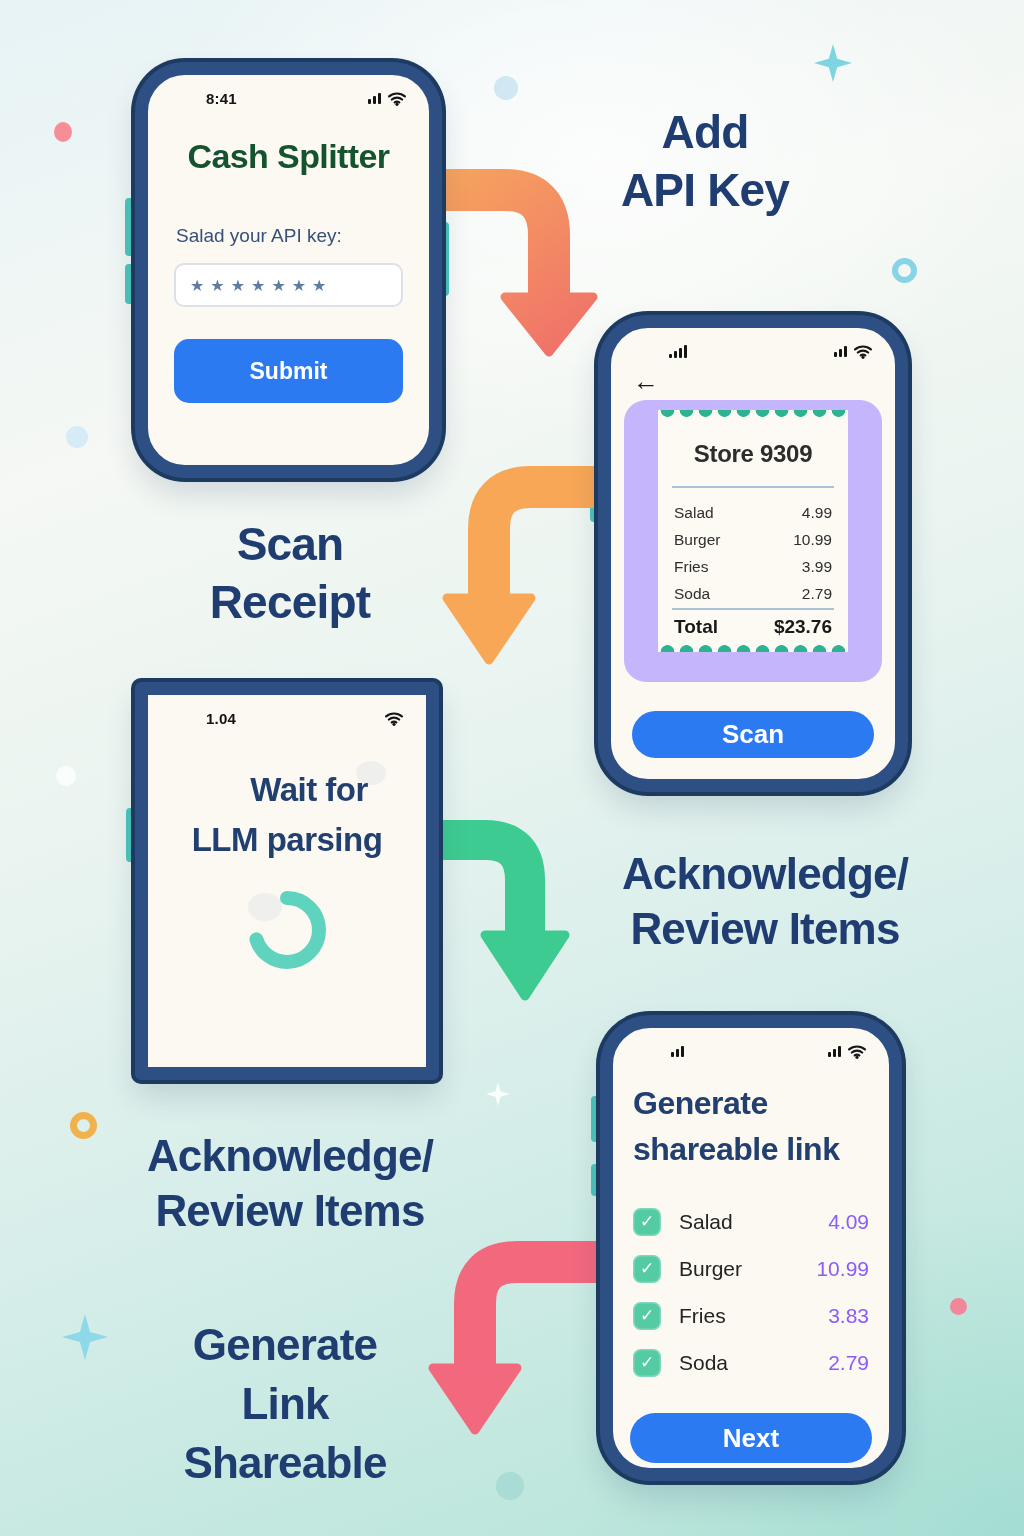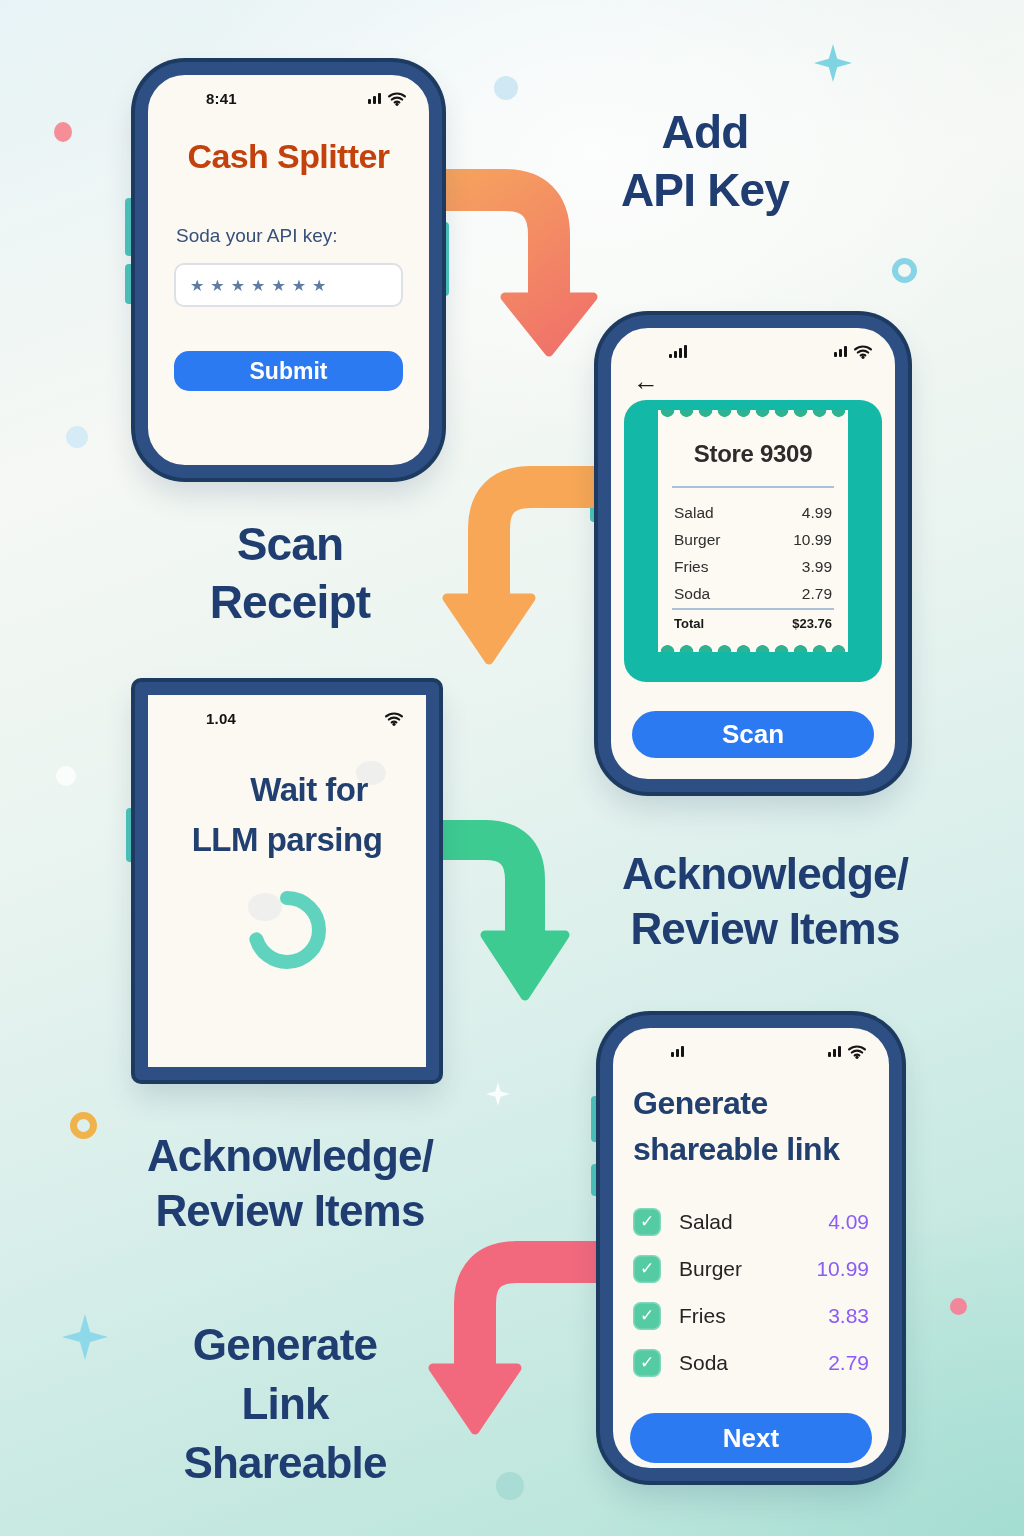--- a/index.html
+++ b/index.html
@@ -36,40 +36,40 @@
   .sig3 i:nth-child(1){height:5px;} .sig3 i:nth-child(2){height:8px;} .sig3 i:nth-child(3){height:11px;}
   .sig4 i:nth-child(1){height:4px;} .sig4 i:nth-child(2){height:7px;} .sig4 i:nth-child(3){height:10px;} .sig4 i:nth-child(4){height:13px;}
   .btn-primary {
     position:absolute; background:#2b7af2; color:#ffffff; font-weight:800;
     display:flex; align-items:center; justify-content:center; cursor:pointer;
   }
   
   .step-label { position:absolute; z-index:3; color:#203d72; font-weight:800; text-align:center; line-height:1.26; letter-spacing:-0.8px; }
   .step-label span { display:block; }
   
-  .p1-title { position:absolute; top:62px; width:100%; text-align:center; font-size:34px; font-weight:800; color:#c2410c; letter-spacing:-0.6px; }
+  .p1-title { position:absolute; top:62px; width:100%; text-align:center; font-size:34px; font-weight:800; color:#14532d; letter-spacing:-0.6px; }
   .p1-label { position:absolute; top:150px; left:28px; font-size:19px; color:#36507a; font-weight:500; }
   .p1-input { position:absolute; top:188px; left:26px; right:26px; height:44px; box-sizing:border-box; background:#ffffff; border:2px solid #dbe1e7; border-radius:10px; display:flex; align-items:center; padding-left:14px; }
   .p1-stars { font-size:16px; letter-spacing:6px; color:#5d7ba3; line-height:1; padding-top:2px; }
-  .p1-submit { top:276px; left:26px; right:26px; height:40px; border-radius:15px; font-size:23px; }
+  .p1-submit { top:264px; left:26px; right:26px; height:64px; border-radius:15px; font-size:23px; }
   
   .p2-back { position:absolute; top:40px; left:22px; font-size:26px; color:#1b1b1b; line-height:1; cursor:pointer; }
-  .p2-card { position:absolute; top:72px; left:13px; width:258px; height:282px; background:#14b8a6; border-radius:22px; }
+  .p2-card { position:absolute; top:72px; left:13px; width:258px; height:282px; background:#c4b5fd; border-radius:22px; }
   .p2-paper { position:absolute; top:10px; left:34px; width:190px; height:242px; background:#fdfaf4; }
   .p2-paper .edge-top { position:absolute; top:0; left:0; right:0; height:9px;
     background-image:radial-gradient(circle at 9.5px 0px, #2db392 0 6.5px, rgba(45,179,146,0) 7.2px);
     background-size:19px 9px; background-repeat:repeat-x; }
   .p2-paper .edge-bottom { position:absolute; bottom:0; left:0; right:0; height:9px;
     background-image:radial-gradient(circle at 9.5px 9px, #2db392 0 6.5px, rgba(45,179,146,0) 7.2px);
     background-size:19px 9px; background-repeat:repeat-x; }
   .p2-store { position:absolute; top:30px; width:100%; text-align:center; font-size:24px; font-weight:600; color:#2c2c2c; letter-spacing:-0.3px; }
   .p2-divider { position:absolute; left:14px; right:14px; height:2px; background:#a9c2d8; }
   .p2-rows { position:absolute; top:89px; left:16px; right:16px; }
   .p2-row { display:flex; justify-content:space-between; align-items:center; height:27px; font-size:15.5px; color:#2e2e2e; font-weight:500; }
-  .p2-total { position:absolute; top:206px; left:16px; right:16px; display:flex; justify-content:space-between; font-size:13px; font-weight:600; color:#191919;gap:24px; }
+  .p2-total { position:absolute; top:206px; left:16px; right:16px; display:flex; justify-content:space-between; font-size:19px; font-weight:600; color:#191919;gap:24px; }
   .p2-scan { bottom:21px; left:21px; right:21px; height:47px; border-radius:24px; font-size:26px; }
   
   .p3-title { position:absolute; top:70px; width:100%; text-align:center; font-size:33px; font-weight:800; color:#21406f; line-height:1.5; letter-spacing:-0.5px; }
   .p3-spinner { position:absolute; left:97px; top:193px; }
   .p3-blob { position:absolute; background:#e3e7e9; border-radius:50%; opacity:0.55; }
   
   .p4-title { position:absolute; top:52px; left:20px; right:14px; font-size:32px; font-weight:800; color:#21406f; line-height:1.45; letter-spacing:-0.5px; }
   .p4-title span { display:block; }
   .p4-rows { position:absolute; top:170px; left:20px; right:20px; }
   .p4-row { display:flex; align-items:center; height:47px; }
@@ -165,21 +165,21 @@
             </span>
           <svg width="20" height="15" viewBox="0 0 24 18">
               <path d="M2.5 6.5a14.5 14.5 0 0 1 19 0" fill="none" stroke="#161616" stroke-width="2.6" stroke-linecap="round"></path>
               <path d="M5.8 10.2a9.5 9.5 0 0 1 12.4 0" fill="none" stroke="#161616" stroke-width="2.6" stroke-linecap="round"></path>
               <path d="M9.2 13.7a4.8 4.8 0 0 1 5.6 0" fill="none" stroke="#161616" stroke-width="2.6" stroke-linecap="round"></path>
               <circle cx="12" cy="16" r="1.9" fill="#161616"></circle>
             </svg>
         </span>
       </div>
       <div class="p1-title">Cash Splitter</div>
-      <div class="p1-label">Soda your API key:</div>
+      <div class="p1-label">Salad your API key:</div>
       <div class="p1-input">
         <span class="p1-stars">★★★★★★★</span>
       </div>
       <div class="btn-primary p1-submit">Submit</div>
     </div>
   </div>
 
   <div class="phone" style="left:598px; top:315px; width:310px; height:477px;">
     <div class="screen">
       <div class="statusbar">

